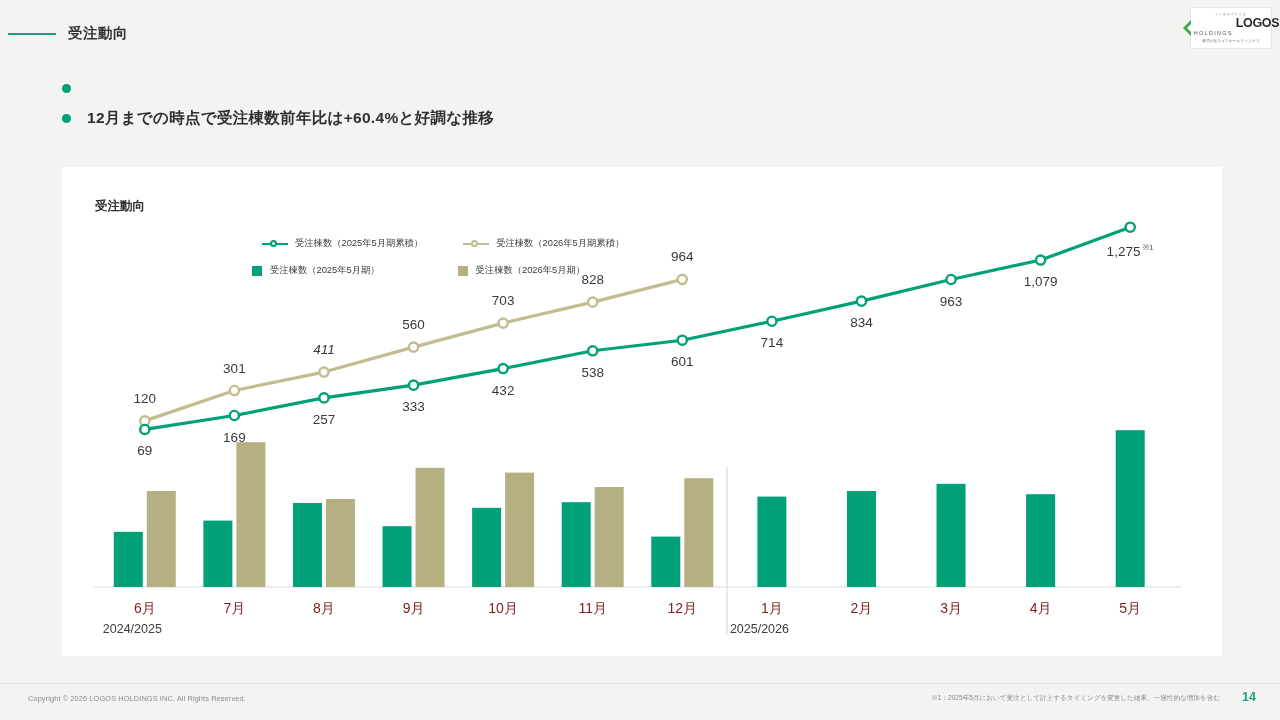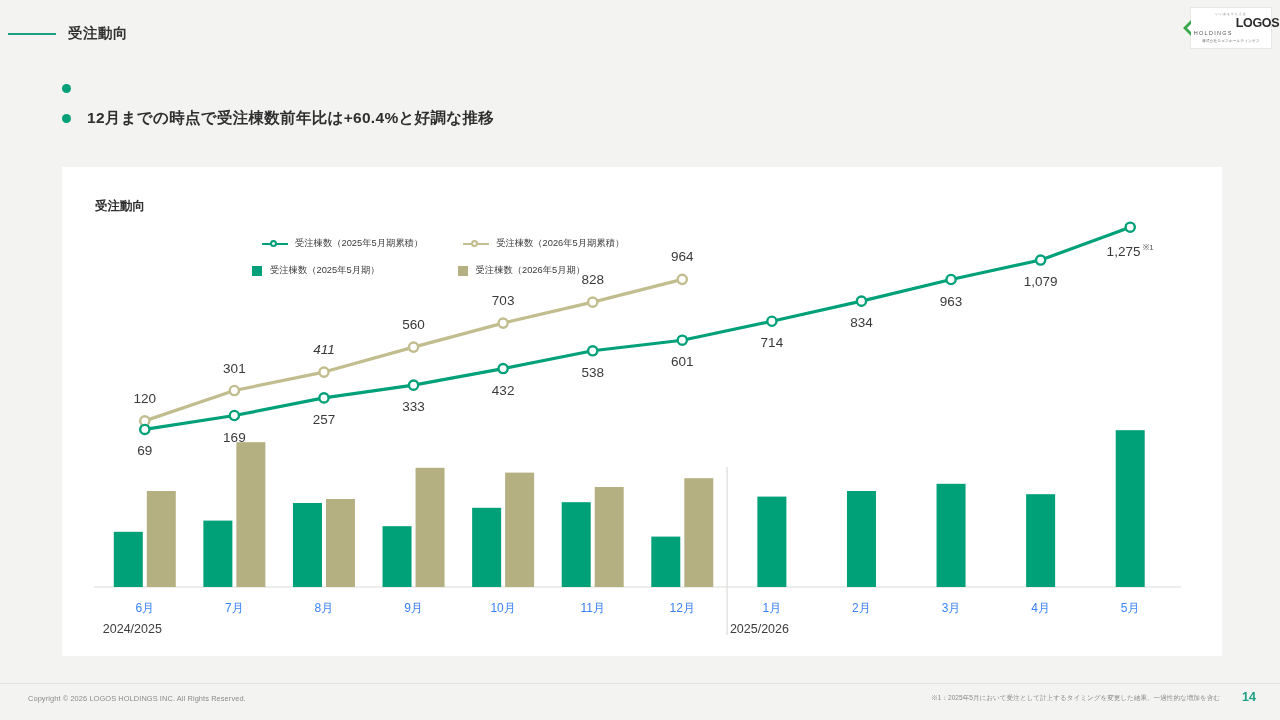--- a/index.html
+++ b/index.html
@@ -67,21 +67,21 @@
   .lmark-line b {
     position: absolute; left: 8px; top: 1.4px; width: 7px; height: 7px;
     border-radius: 50%; background: #fff; border: 2px solid currentColor; box-sizing: border-box;
   }
   .lmark-sq { width: 10px; height: 10px; margin-right: 8px; }
 
   .plot { position: absolute; left: 0; top: 0; width: 1160px; height: 489px; }
   .plot svg { display: block; }
 
   .xlabels { position: absolute; left: 0; top: 0; width: 1160px; height: 489px; pointer-events: none; }
-  .xlab { position: absolute; font-size: 12px; color: #3b82f6; text-align: center; transform: translateX(-50%); }
+  .xlab { position: absolute; font-size: 14px; color: #7f1d1d; text-align: center; transform: translateX(-50%); }
   .xyear { position: absolute; font-size: 12.5px; color: #3d3d3d; }
 
   .dlabel { position: absolute; font-size: 13.5px; color: #3a3a3a; transform: translateX(-50%); white-space: nowrap; }
   .dlabel .note { font-size: 8px; vertical-align: super; color: #555; }
 
   
   .footer { position: absolute; left: 0; bottom: 0; width: 1280px; height: 37px; }
   .foot-rule { position: absolute; left: 0; top: 0; width: 1280px; height: 1px; background: #e2e2de; }
   .copyright { position: absolute; left: 28px; top: 11px; font-size: 7.4px; color: #8b8b8b; letter-spacing: .1px; }
   .footnote { position: absolute; right: 60px; top: 11px; font-size: 6.6px; color: #8b8b8b; }

